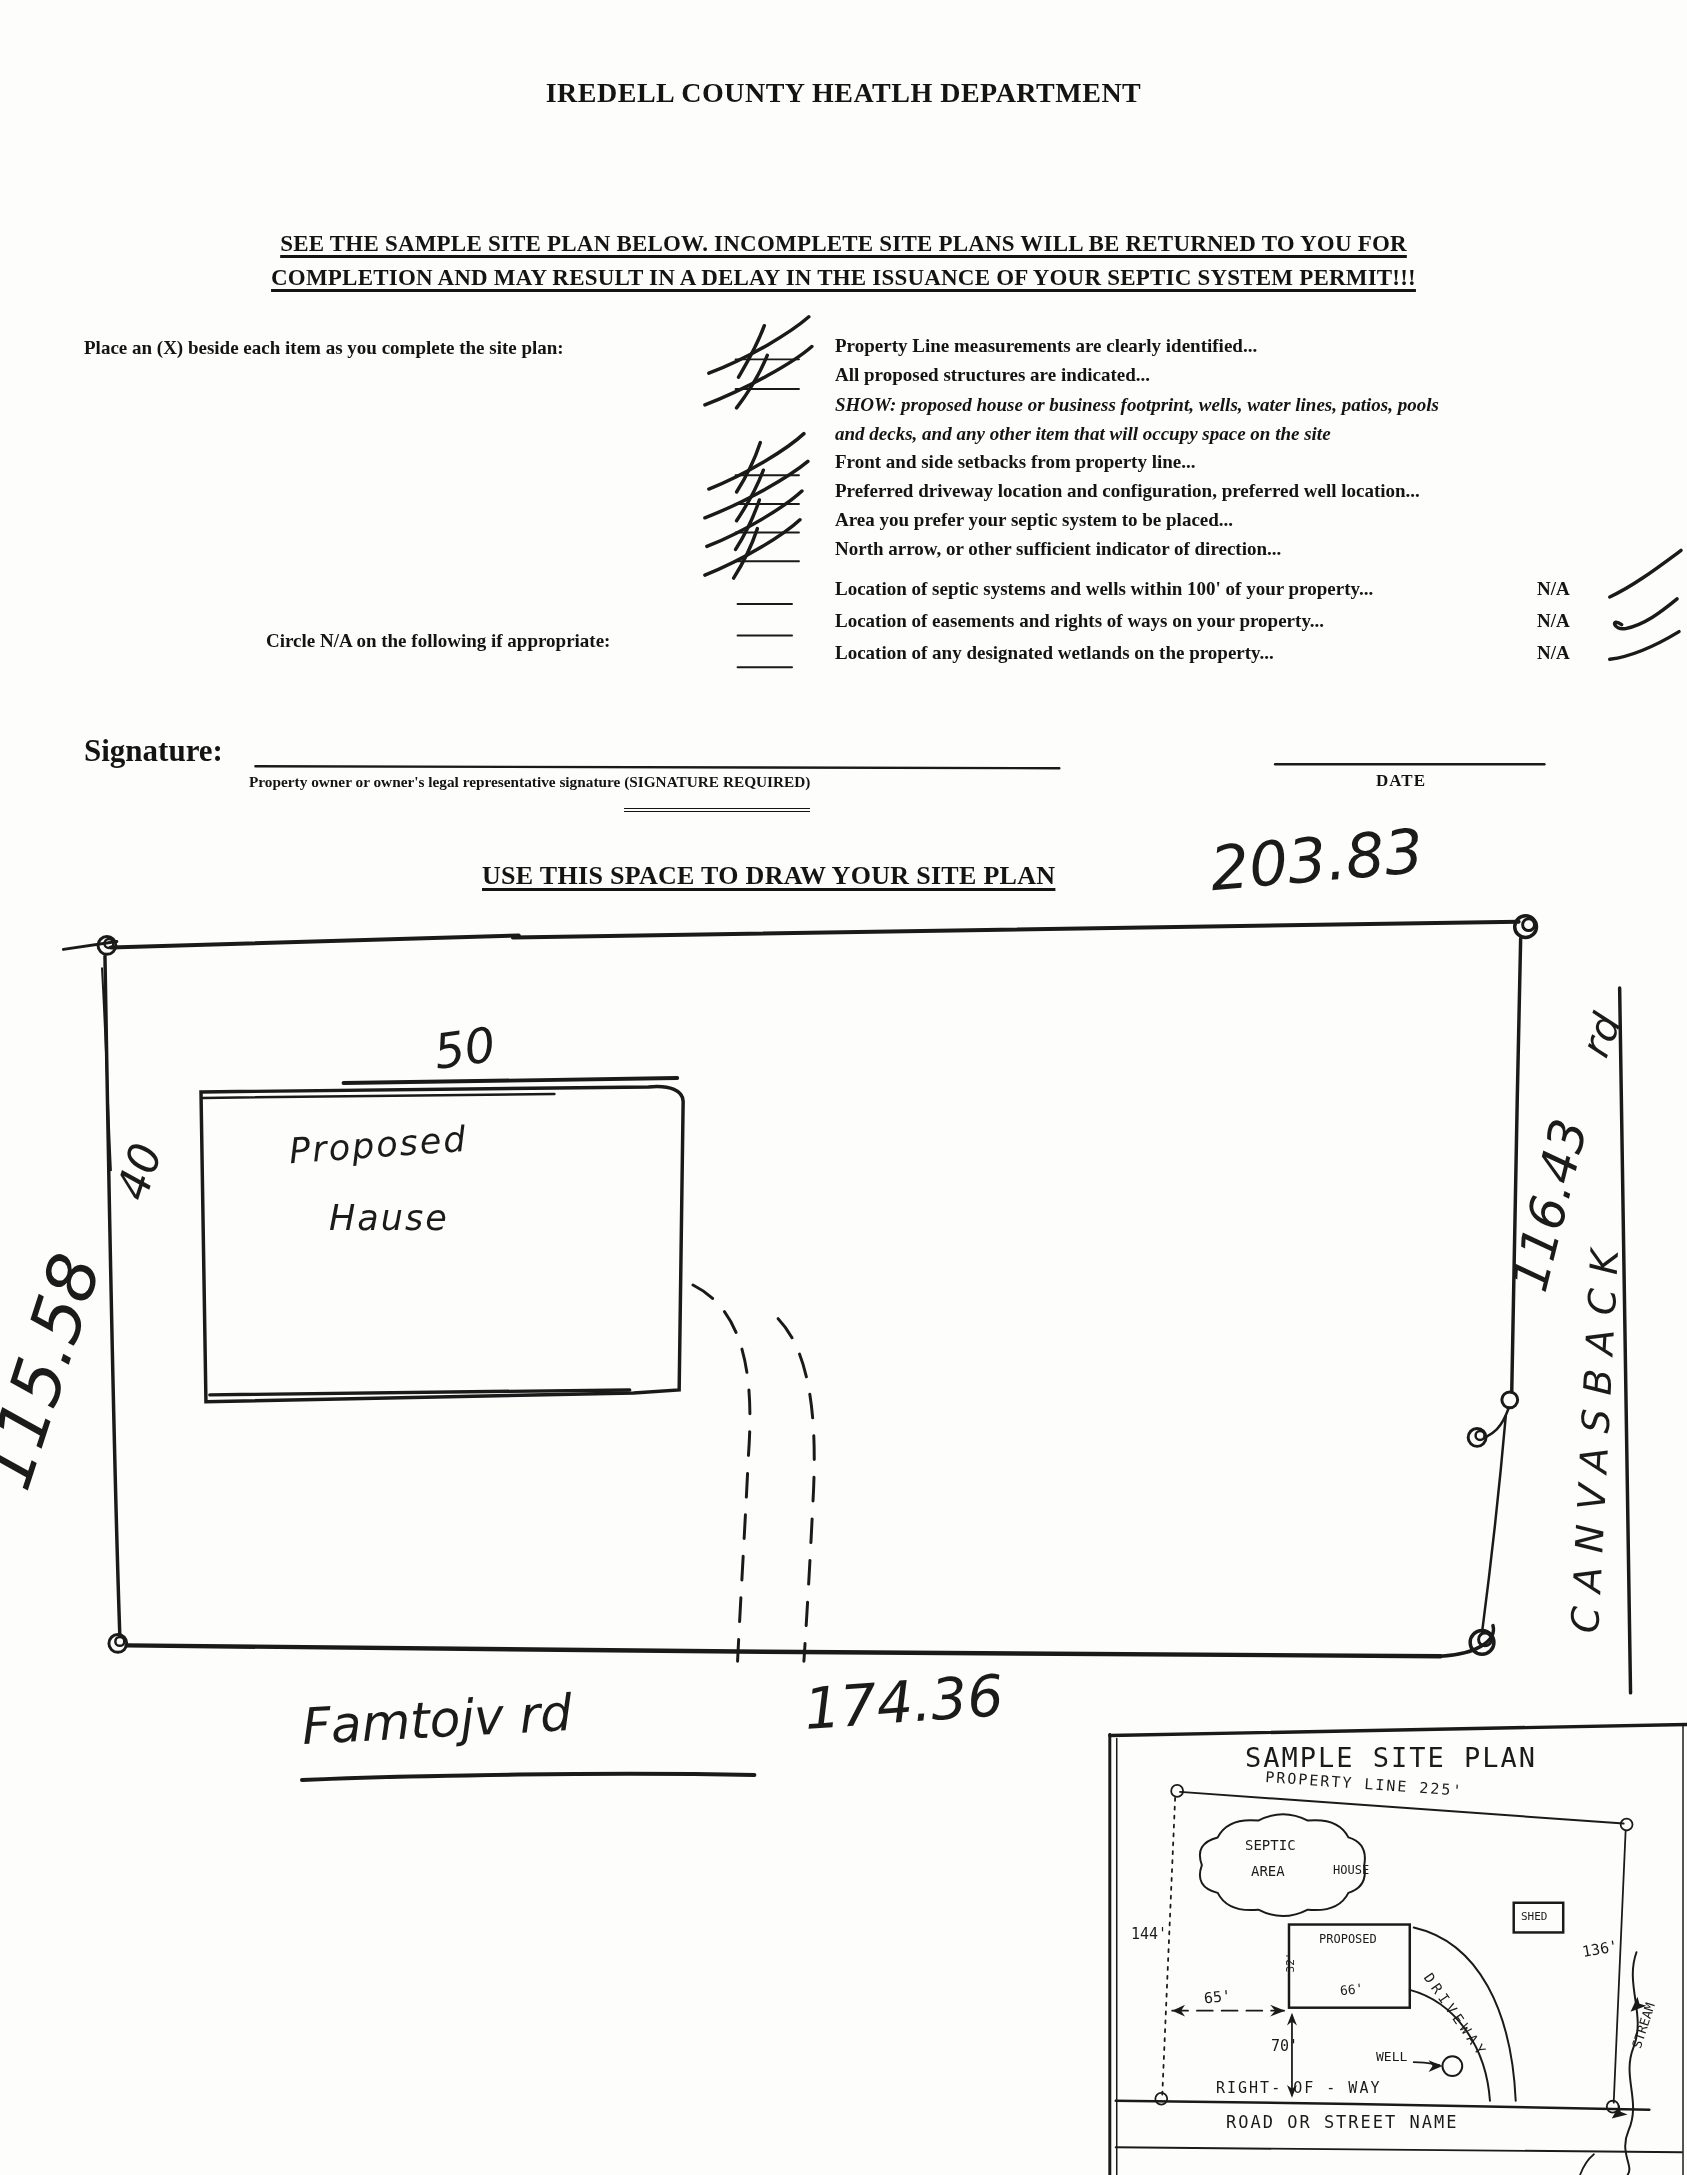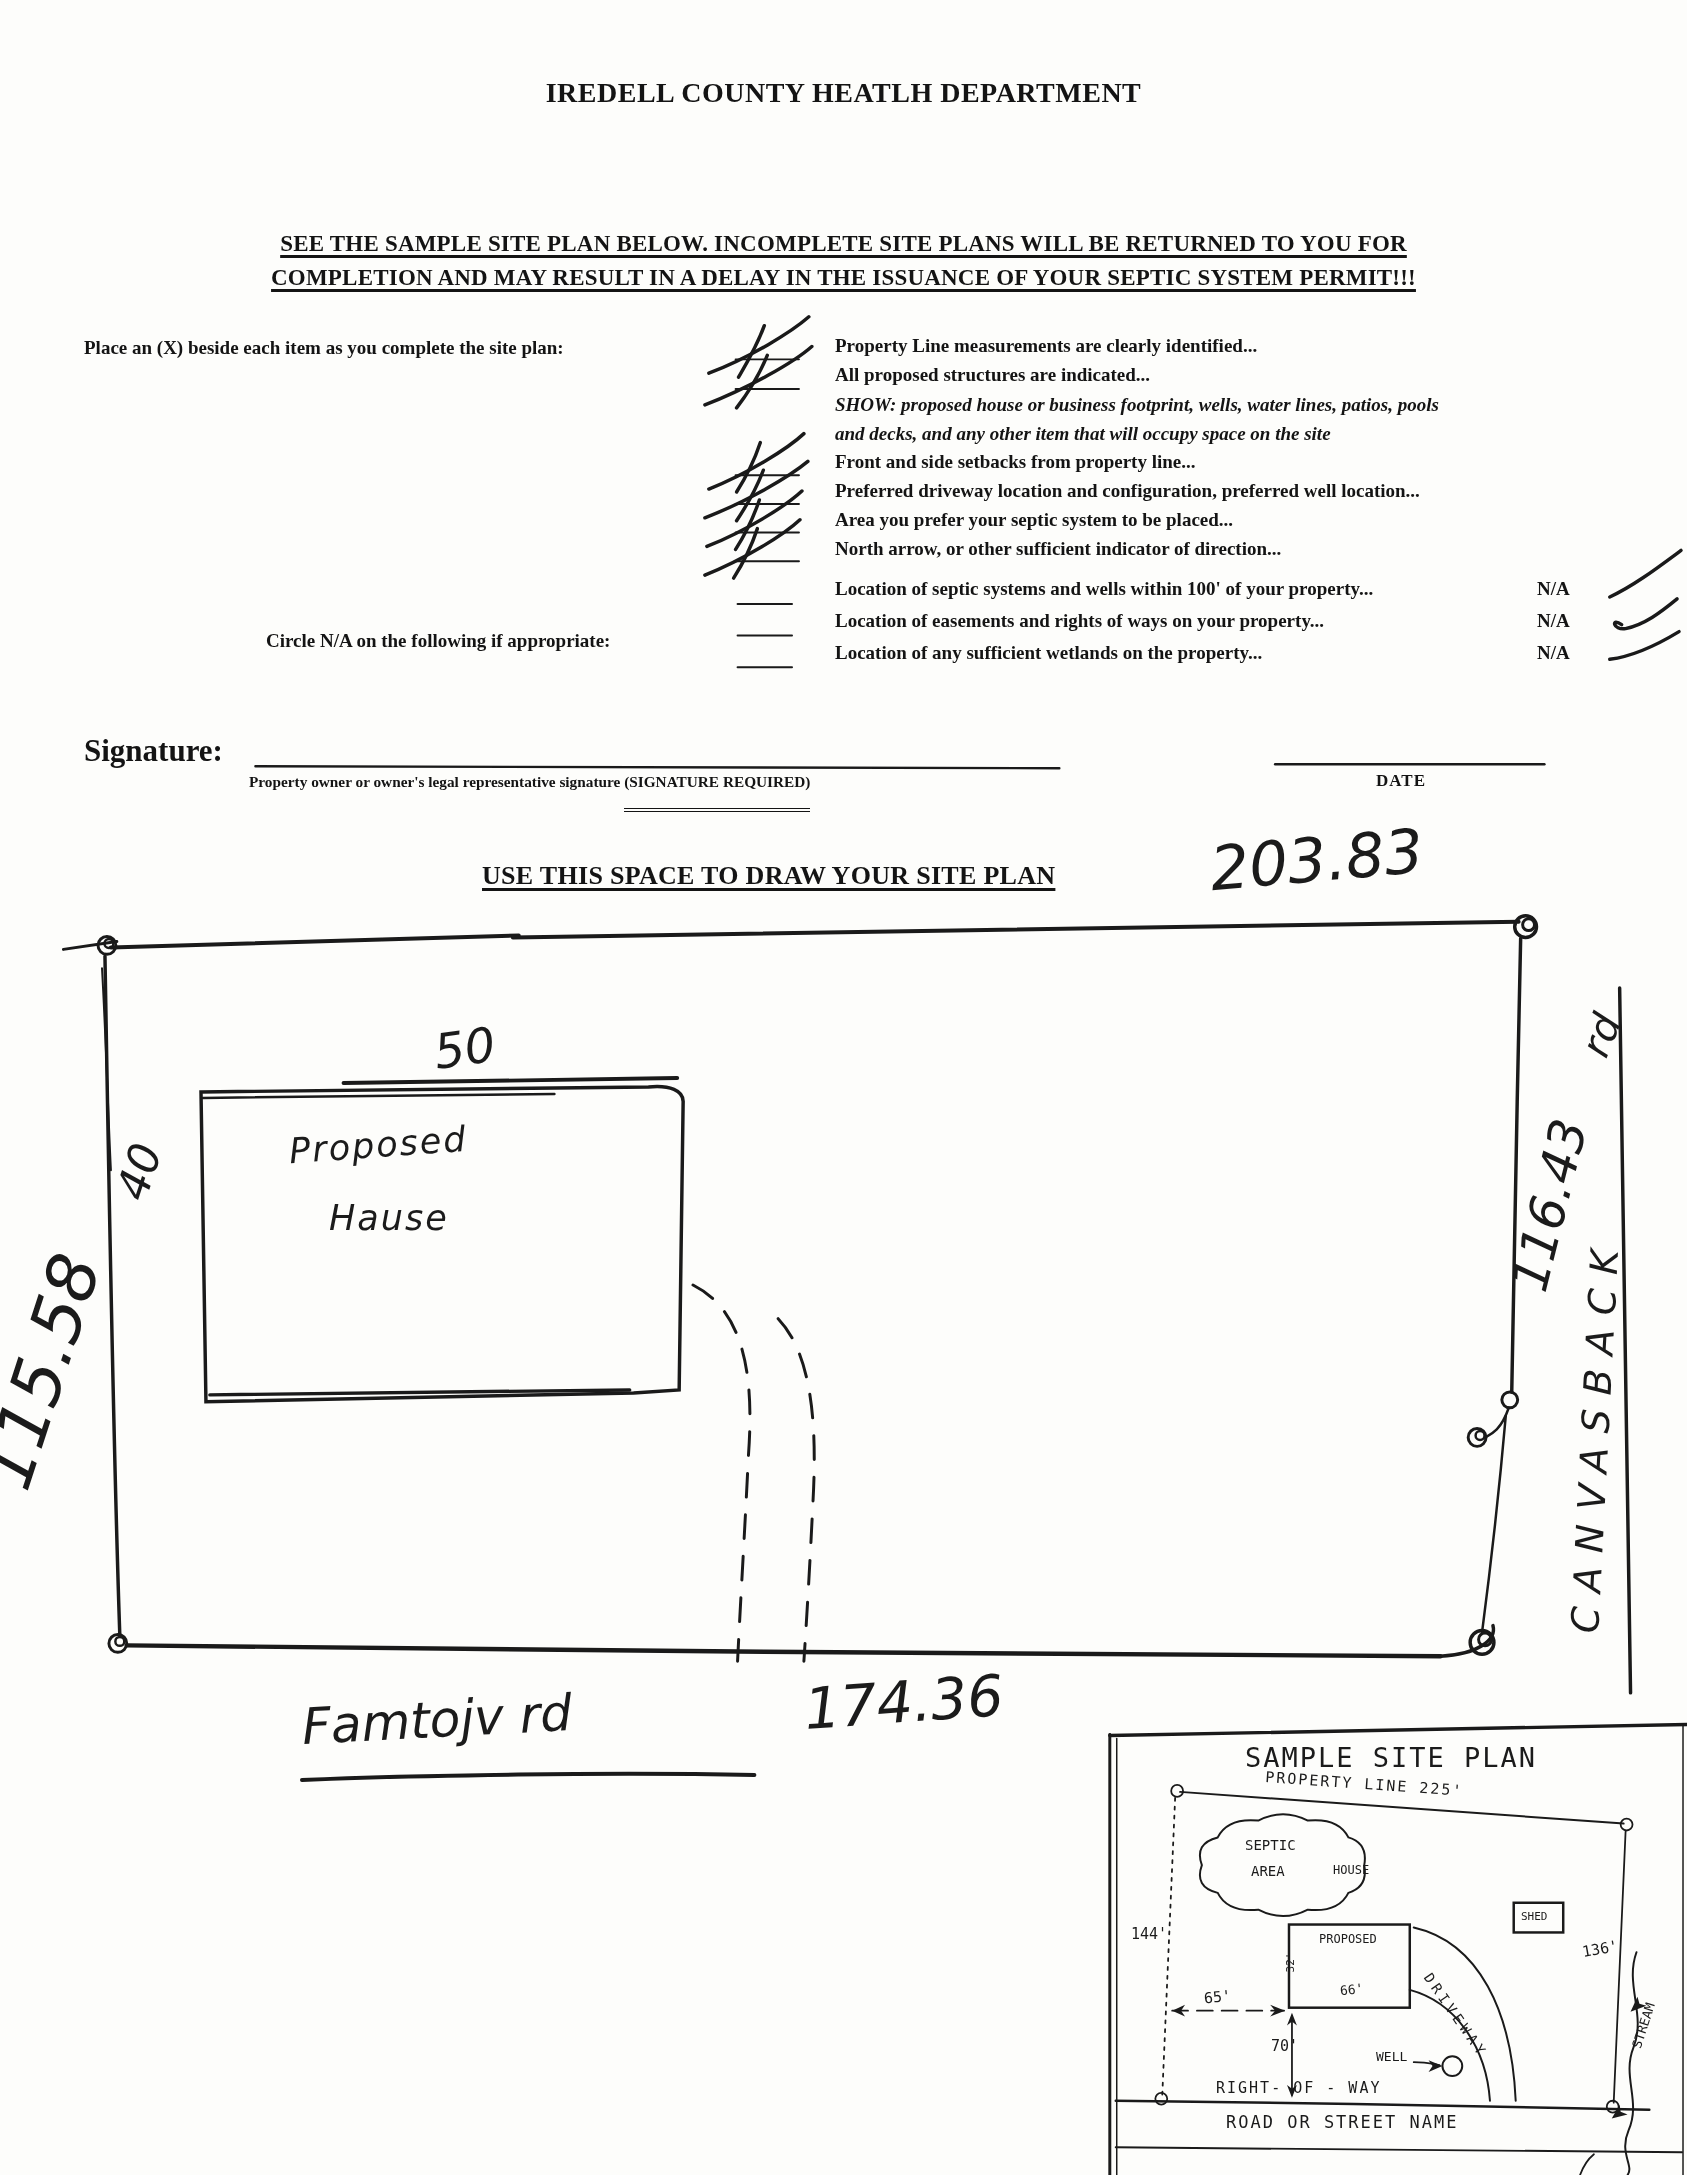--- a/index.html
+++ b/index.html
@@ -35,21 +35,21 @@
   <div class="abs b ck i" style="left:835px;top:394px;">SHOW: proposed house or business footprint, wells, water lines, patios, pools</div>
   <div class="abs b ck i" style="left:835px;top:423px;">and decks, and any other item that will occupy space on the site</div>
   <div class="abs b ck" style="left:835px;top:451px;">Front and side setbacks from property line...</div>
   <div class="abs b ck" style="left:835px;top:480px;">Preferred driveway location and configuration, preferred well location...</div>
   <div class="abs b ck" style="left:835px;top:509px;">Area you prefer your septic system to be placed...</div>
   <div class="abs b ck" style="left:835px;top:538px;">North arrow, or other sufficient indicator of direction...</div>
 
   <div class="abs b ck" style="left:266px;top:586px;margin-top:44px;">Circle N/A on the following if appropriate:</div>
   <div class="abs b ck" style="left:835px;top:578px;">Location of septic systems and wells within 100' of your property...</div>
   <div class="abs b ck" style="left:835px;top:610px;">Location of easements and rights of ways on your property...</div>
-  <div class="abs b ck" style="left:835px;top:642px;">Location of any sufficient wetlands on the property...</div>
+  <div class="abs b ck" style="left:835px;top:642px;">Location of any designated wetlands on the property...</div>
   <div class="abs b ck" style="left:1537px;top:578px;">N/A</div>
   <div class="abs b ck" style="left:1537px;top:610px;">N/A</div>
   <div class="abs b ck" style="left:1537px;top:642px;">N/A</div>
 
   <div class="abs b" style="left:84px;top:733px;font-size:31px;">Signature:</div>
   <div class="abs b" style="left:249px;top:773px;font-size:15.3px;">
     <span>Property owner or owner's legal representative signature </span><span class="req">(SIGNATURE REQUIRED)</span>
   </div>
   <div class="abs b" style="left:1376px;top:771px;font-size:17px;letter-spacing:1px;">DATE</div>
 

